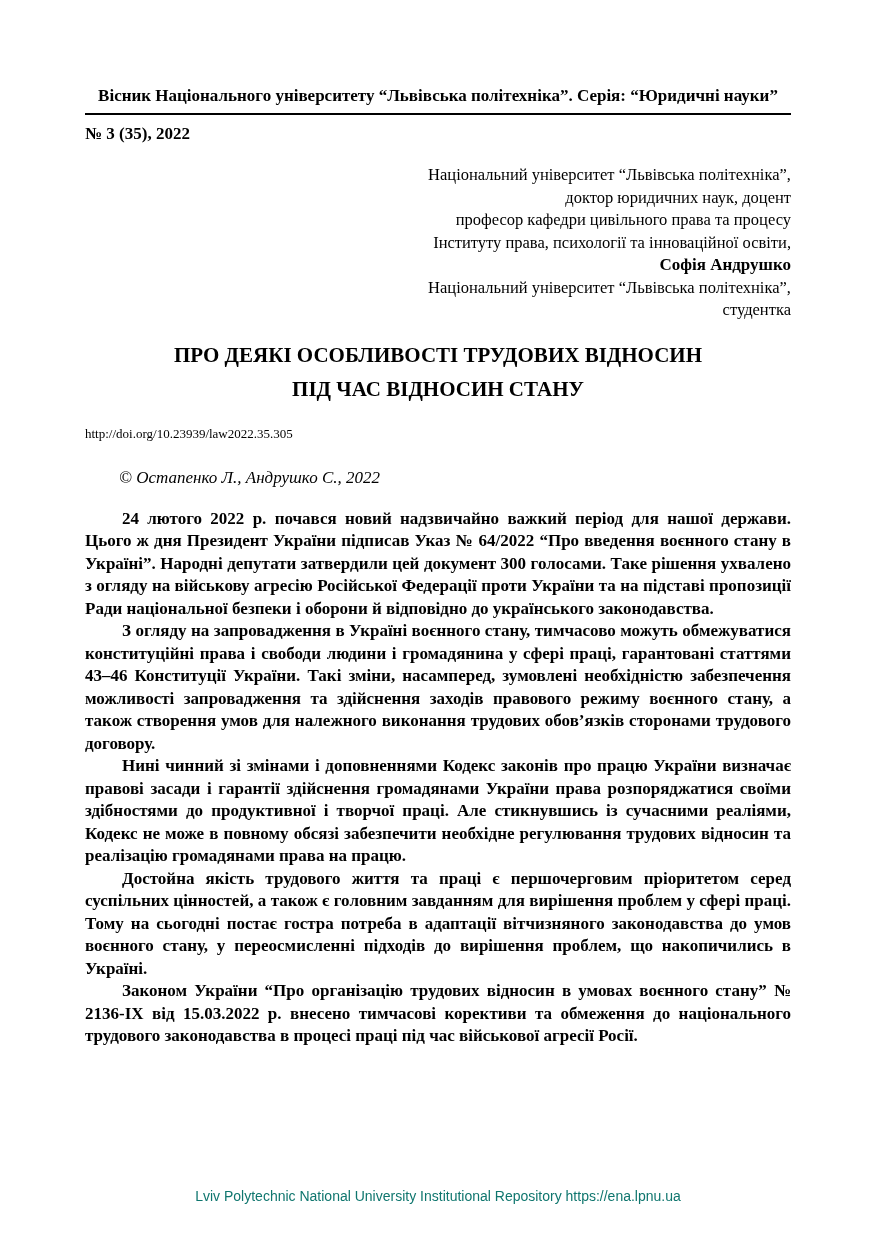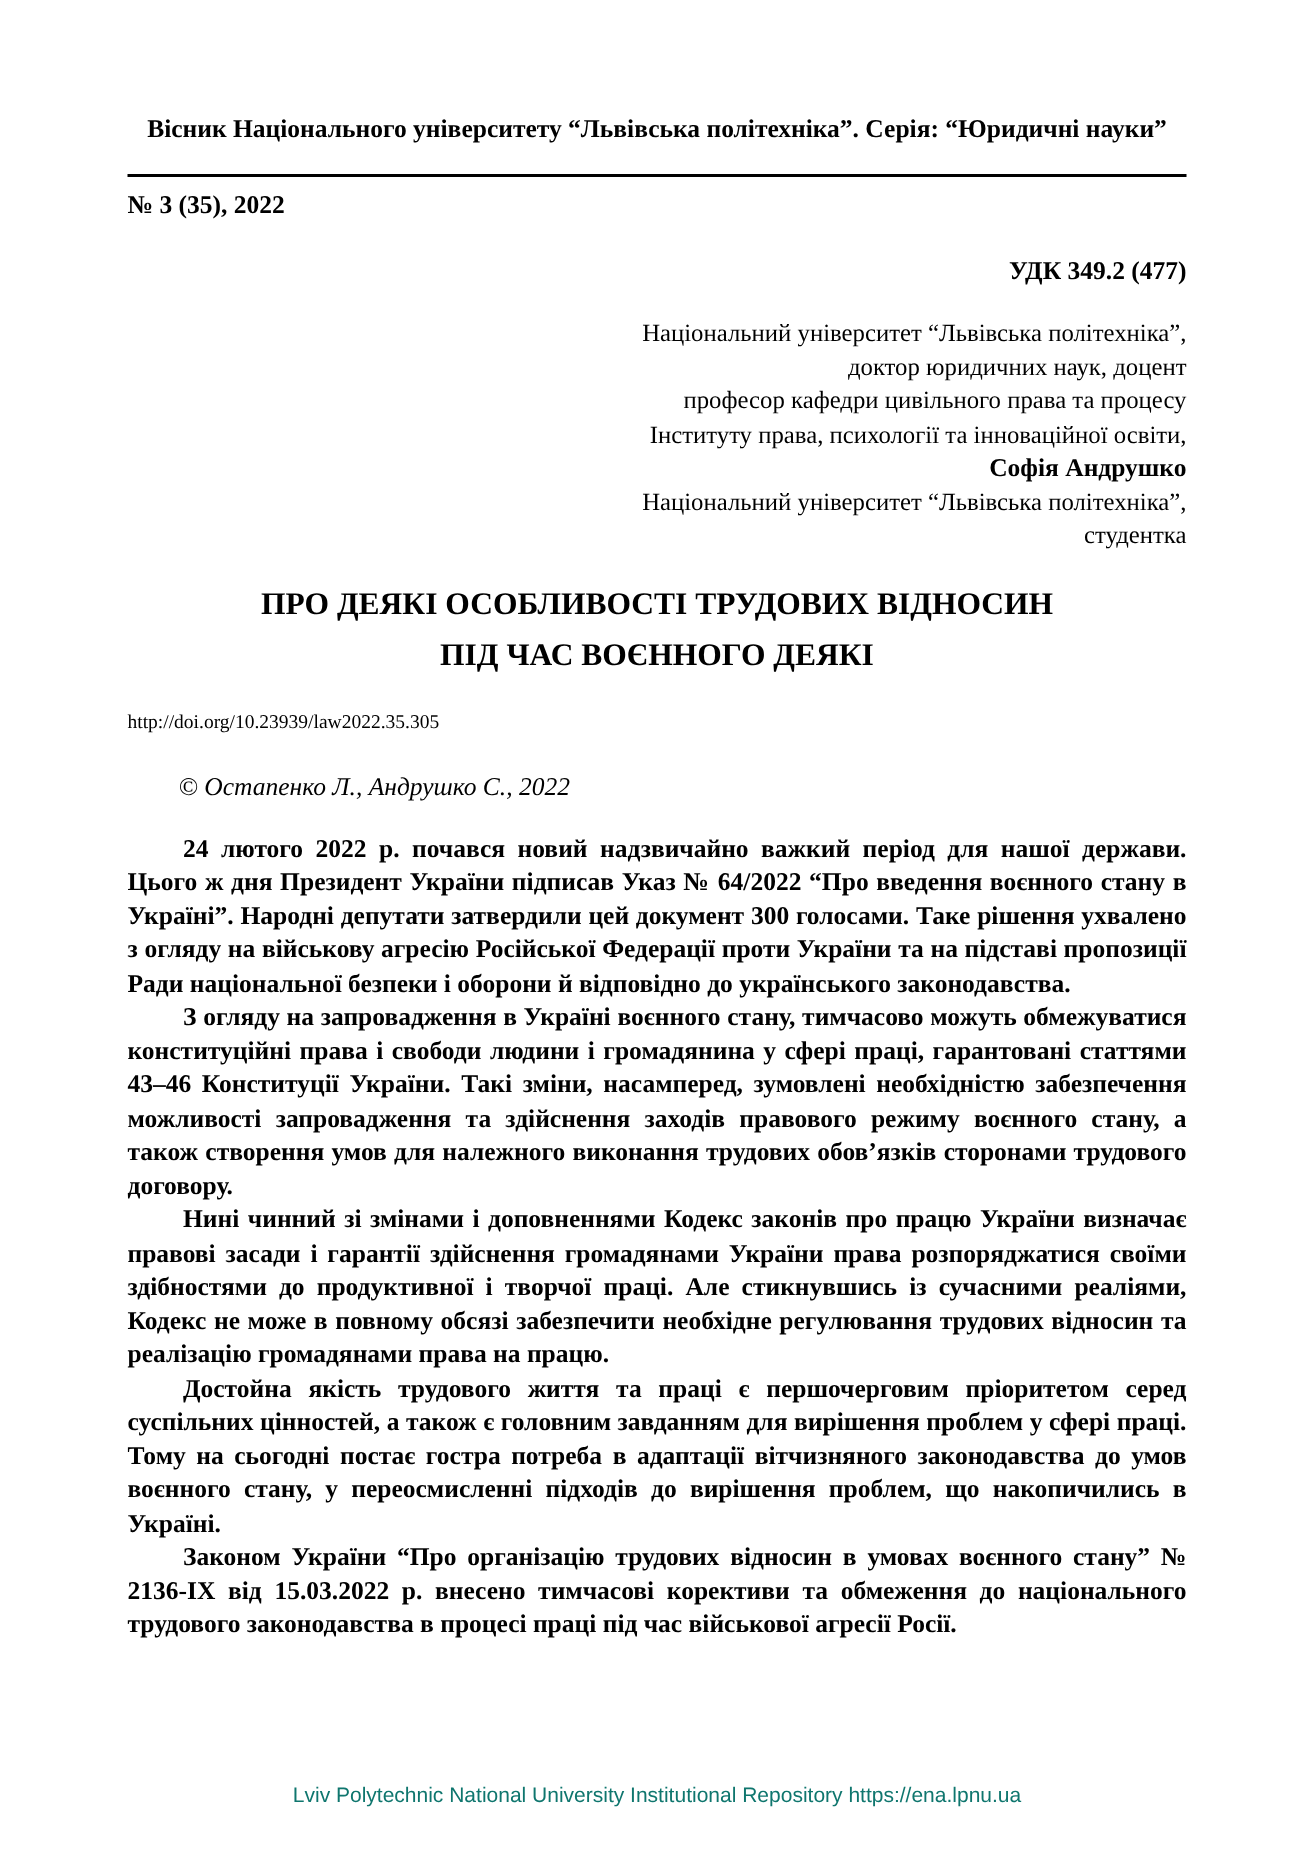--- a/index.html
+++ b/index.html
@@ -11,21 +11,22 @@
     margin: 0 auto;
     background: #ffffff;
     font-family: "Liberation Serif", serif;
     color: #000000;
     padding: 74px 85px 0 85px;
     overflow: hidden;
   }
   
   .journal-header {
     border-bottom: 2px solid #000000;
-    padding-bottom: 18px;
+    padding-bottom: 5px;
+    margin-top: 10px;
   }
   .journal-title {
     font-size: 17px;
     line-height: 24px;
     font-weight: bold;
     text-align: center;
     white-space: nowrap;
   }
   .journal-issue {
     margin-top: 7px;
@@ -108,35 +109,34 @@
 </head>
 <body>
 
 <div class="page">
 
   <div class="journal-header">
     <div class="journal-title">Вісник Національного університету “Львівська політехніка”. Серія: “Юридичні науки”</div>
   </div>
   <div class="journal-issue">№ 3 (35), 2022</div>
 
-  <div class="udk">УДК 349.2 (477)</div>
 
   <div class="authors">
     <div class="author-line">Національний університет “Львівська політехніка”,</div>
     <div class="author-line">доктор юридичних наук, доцент</div>
     <div class="author-line">професор кафедри цивільного права та процесу</div>
     <div class="author-line">Інституту права, психології та інноваційної освіти,</div>
     <div class="author-line bold">Софія Андрушко</div>
     <div class="author-line">Національний університет “Львівська політехніка”,</div>
     <div class="author-line">студентка</div>
   </div>
 
   <h1 class="article-title">
     <span>ПРО ДЕЯКІ ОСОБЛИВОСТІ ТРУДОВИХ ВІДНОСИН</span><br>
-    <span>ПІД ЧАС ВОЄННОГО ДЕЯКІ</span>
+    <span>ПІД ЧАС ВІДНОСИН СТАНУ</span>
   </h1>
 
   <div class="doi">http://doi.org/10.23939/law2022.35.305</div>
 
   <div class="copyright">© Остапенко Л., Андрушко С., 2022</div>
 
   <div class="body-text">
     <p>24 лютого 2022 р. почався новий надзвичайно важкий період для нашої держави. Цього ж дня Президент України підписав Указ № 64/2022 “Про введення воєнного стану в Україні”. Народні депутати затвердили цей документ 300 голосами. Таке рішення ухвалено з огляду на військову агресію Російської Федерації проти України та на підставі пропозиції Ради національної безпеки і оборони й відповідно до українського законодавства.</p>
     <p>З огляду на запровадження в Україні воєнного стану, тимчасово можуть обмежуватися конституційні права і свободи людини і громадянина у сфері праці, гарантовані статтями 43–46 Конституції України. Такі зміни, насамперед, зумовлені необхідністю забезпечення можливості запровадження та здійснення заходів правового режиму воєнного стану, а також створення умов для належного виконання трудових обов’язків сторонами трудового договору.</p>
     <p>Нині чинний зі змінами і доповненнями Кодекс законів про працю України визначає правові засади і гарантії здійснення громадянами України права розпоряджатися своїми здібностями до продуктивної і творчої праці. Але стикнувшись із сучасними реаліями, Кодекс не може в повному обсязі забезпечити необхідне регулювання трудових відносин та реалізацію громадянами права на працю.</p>

